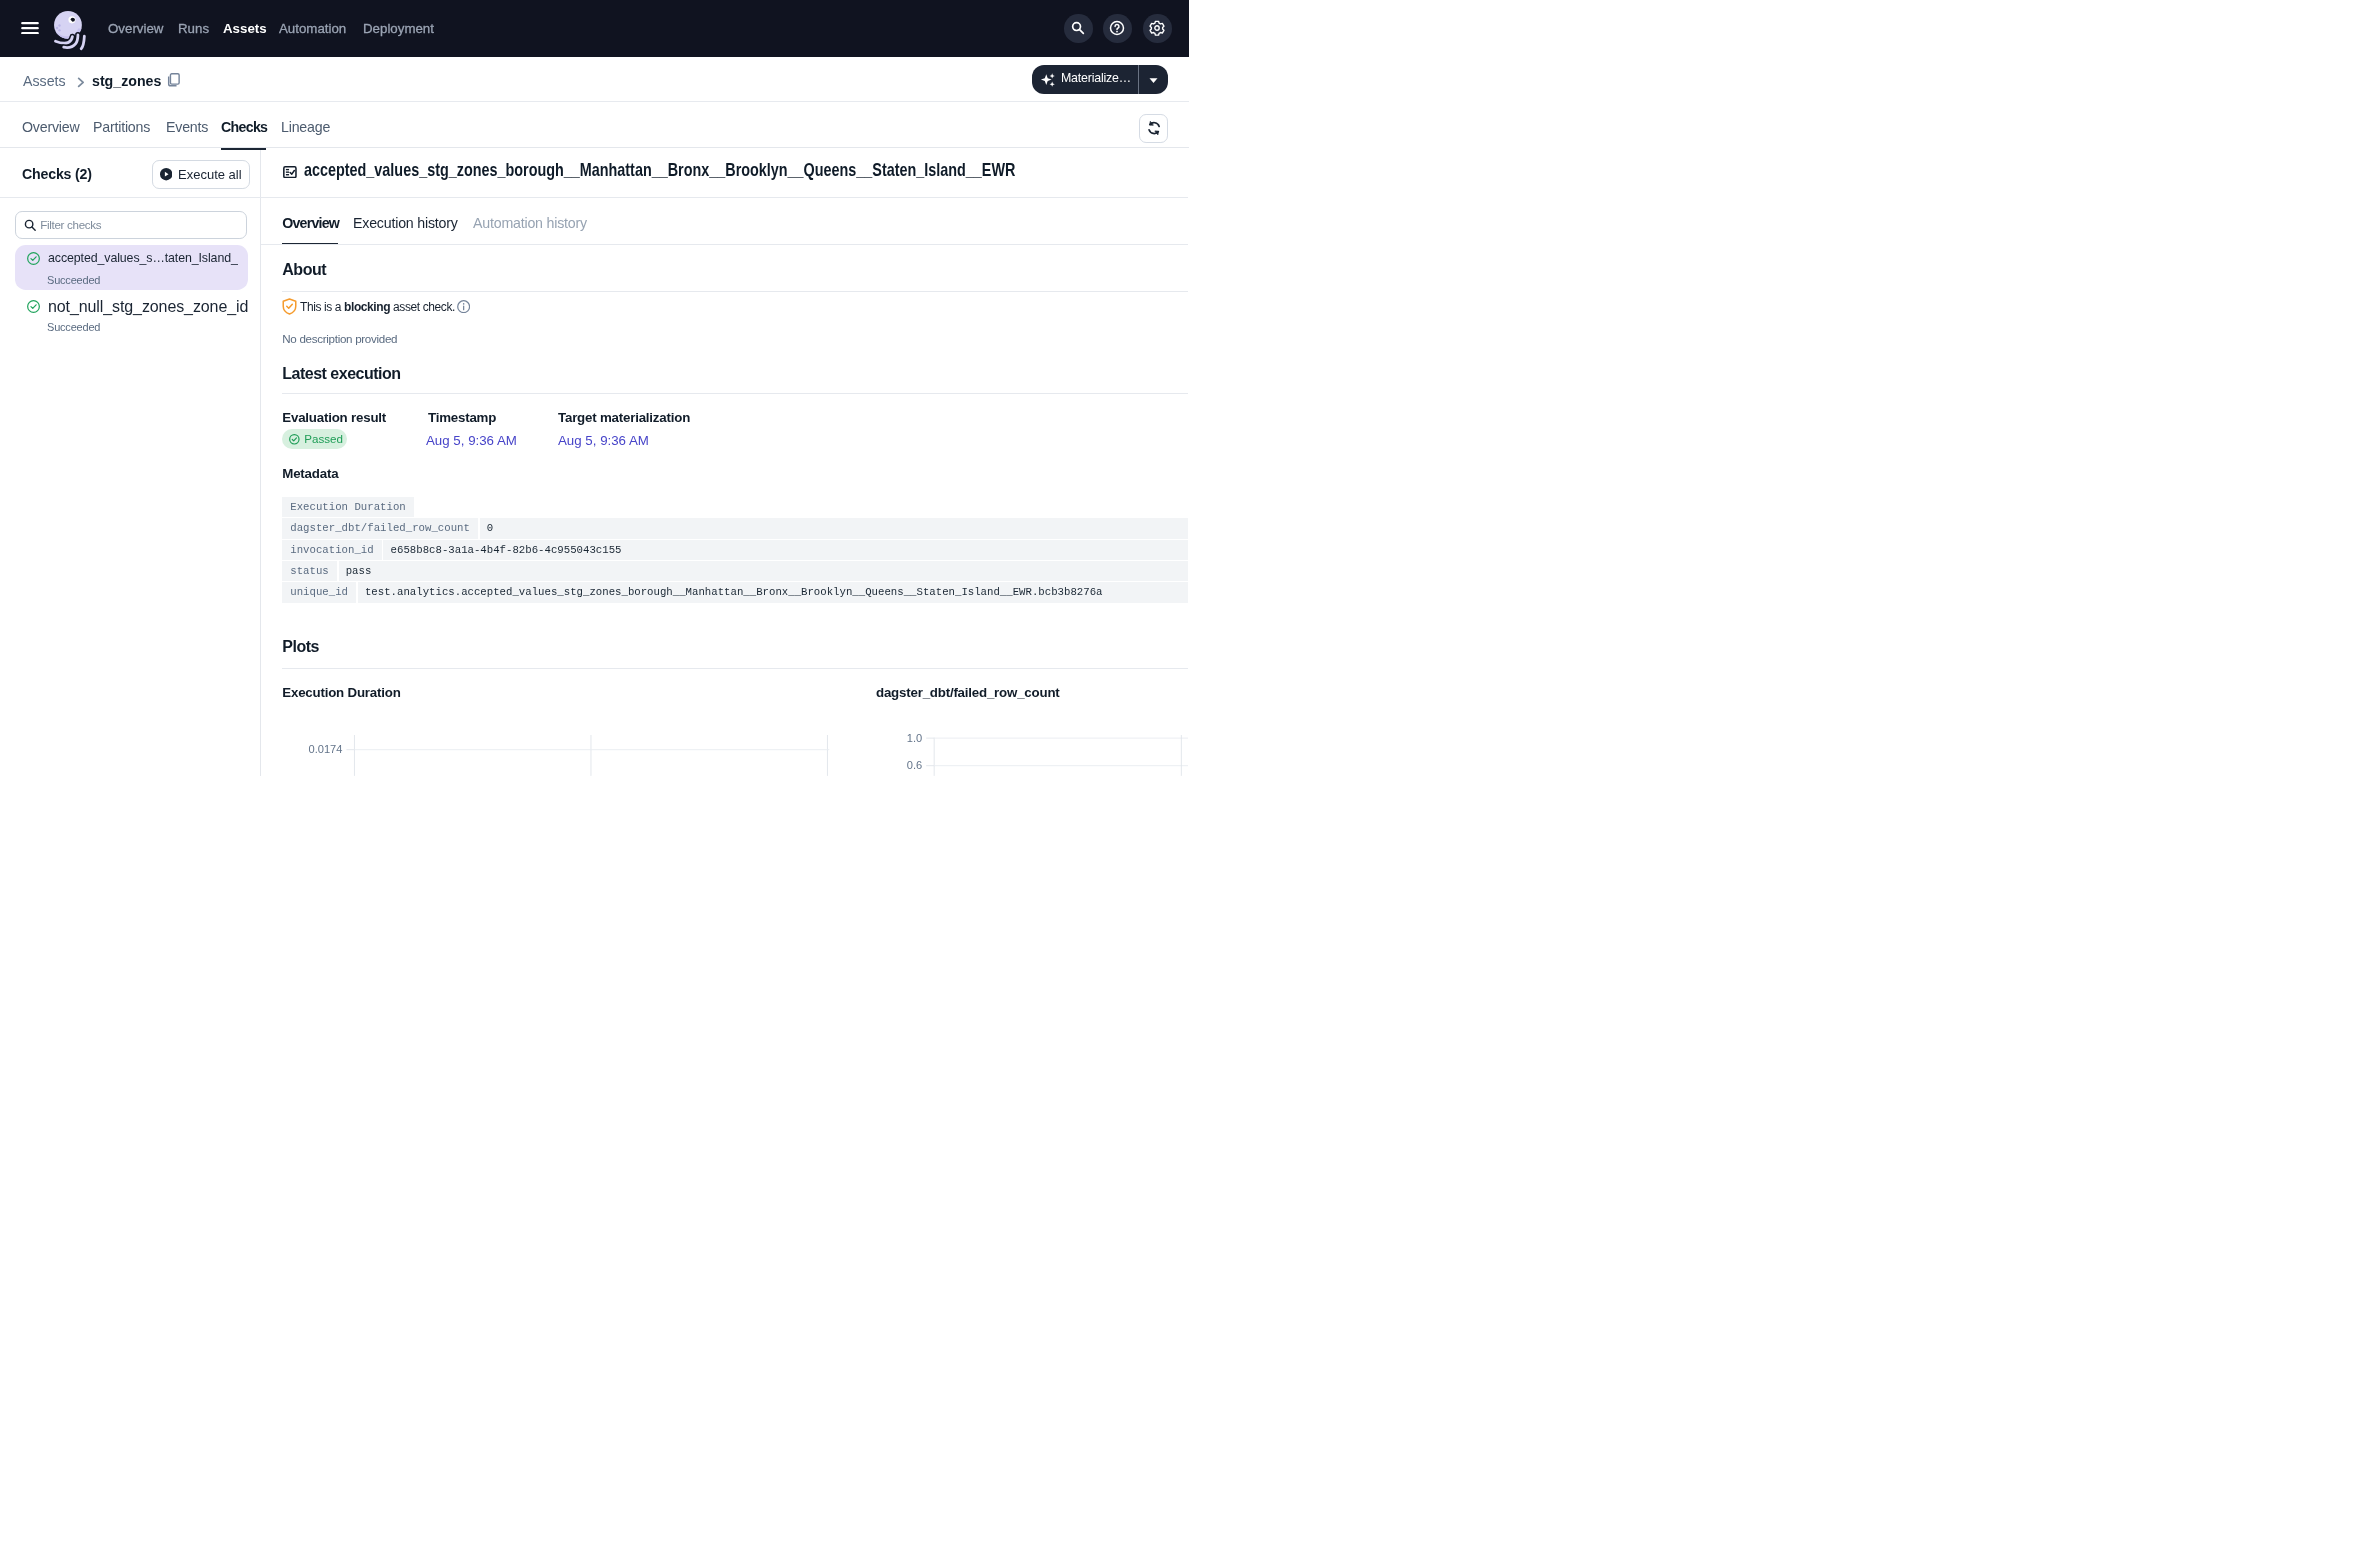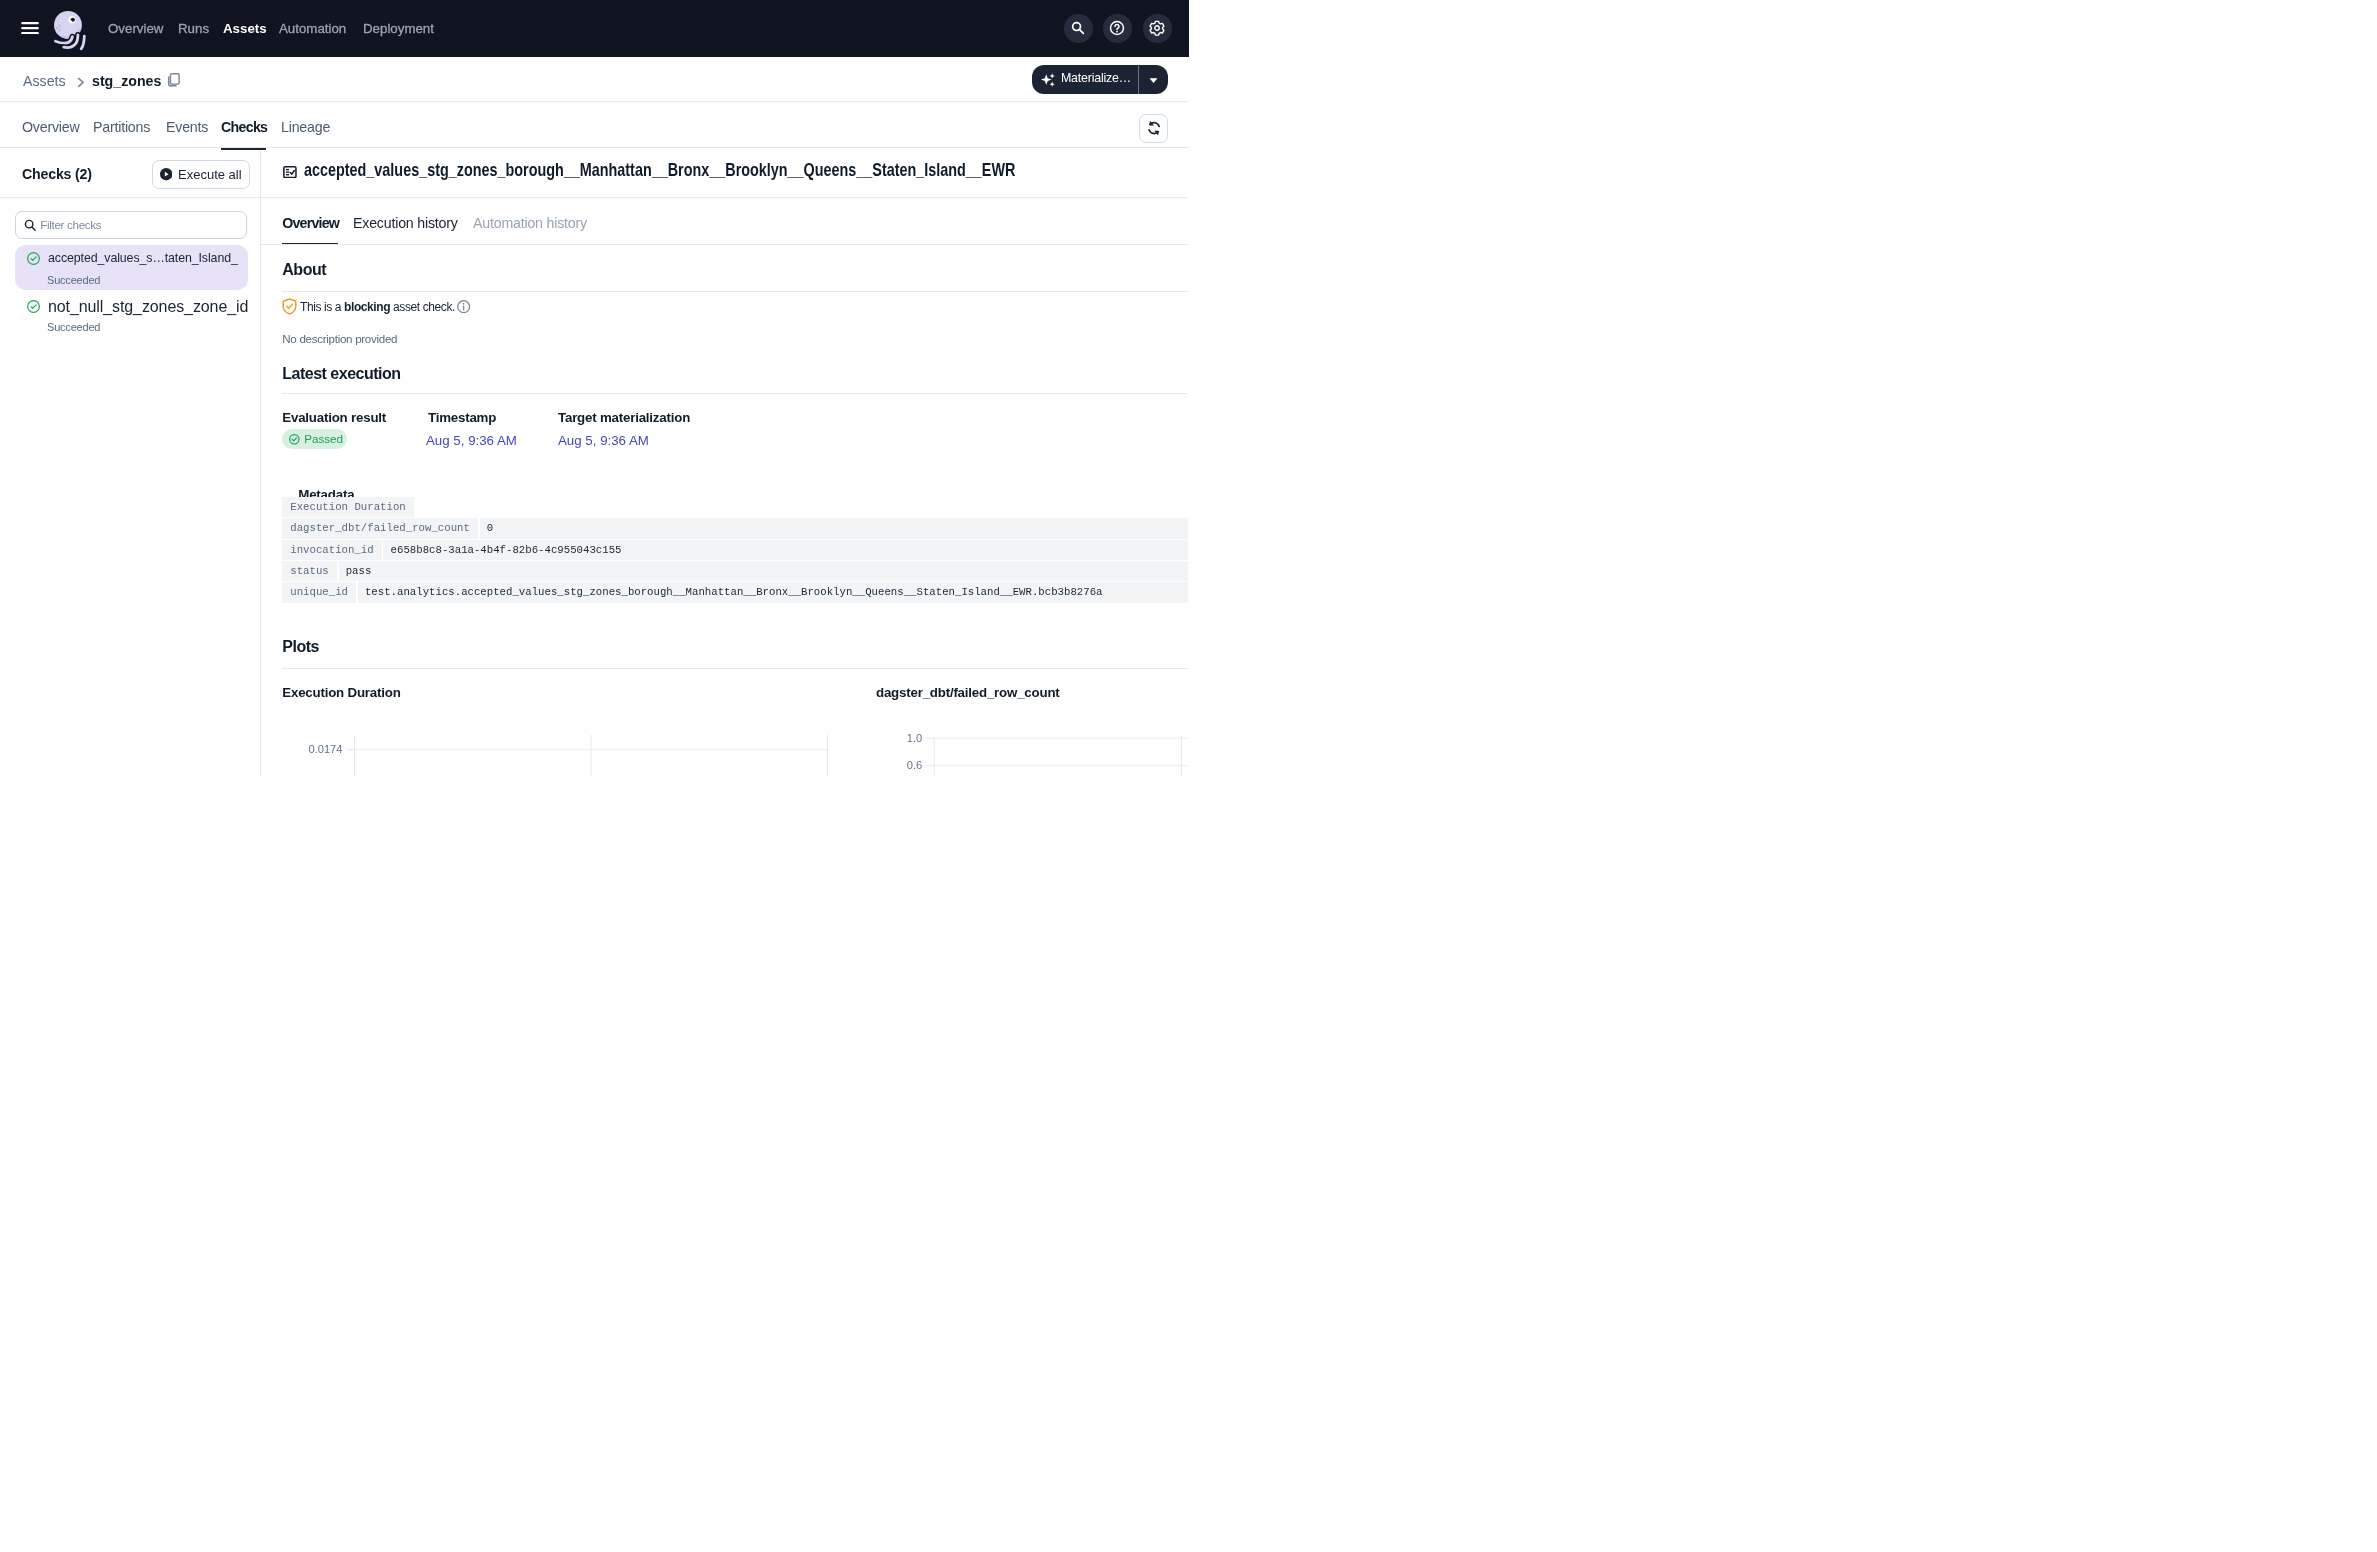--- a/index.html
+++ b/index.html
@@ -200,21 +200,21 @@
   <div class="abs" style="left:21.3px;top:281px;width:65px;height:20.4px;background:#d7f0df;border-radius:10.7px;">
     <svg class="abs" style="left:7.1px;top:4.9px" width="10.7" height="10.7" viewBox="0 0 16 16" fill="none" stroke="#1f9d57" stroke-width="1.8">
       <circle cx="8" cy="8" r="7"></circle>
         <path d="M4.9 8.2 L 7.1 10.3 L 11.2 5.9" stroke-linecap="round" stroke-linejoin="round"></path>
     </svg>
     <span class="abs" style="left:22px;top:0;height:20.4px;line-height:19.6px;font-size:11.6px;color:#1f9d57;">Passed</span>
   </div>
   <span class="lnk abs" style="left:165px;top:285px;font-size:13.3px;">Aug 5, 9:36 AM</span>
   <span class="lnk abs" style="left:297px;top:285px;font-size:13.3px;">Aug 5, 9:36 AM</span>
 
-  <span class="subhead abs" style="left:21.3px;top:339px;margin-left:16px;">Metadata</span>
+  <span class="subhead abs" style="left:21.3px;top:318px;">Metadata</span>
   <div class="abs" id="mdtable" style="left:21.3px;top:349px;width:906px;">
       <div style="display:flex;margin-bottom:0.9px;height:20.4px;">
         <div class="mono" style="flex:0 0 auto;background:#f2f4f6;color:#5a6b80;padding:0 8px;line-height:20.4px;margin-right:1.8px;">Execution Duration</div>
       </div>
       <div style="display:flex;margin-bottom:0.9px;height:20.4px;">
         <div class="mono" style="flex:0 0 auto;background:#f2f4f6;color:#5a6b80;padding:0 8px;line-height:20.4px;margin-right:1.8px;">dagster_dbt/failed_row_count</div>
         <div class="mono" style="flex:1 1 auto;background:#f2f4f6;color:#1a2734;padding:0 7.1px;line-height:20.4px;white-space:nowrap;">0</div>
       </div>
       <div style="display:flex;margin-bottom:0.9px;height:20.4px;">
         <div class="mono" style="flex:0 0 auto;background:#f2f4f6;color:#5a6b80;padding:0 8px;line-height:20.4px;margin-right:1.8px;">invocation_id</div>

